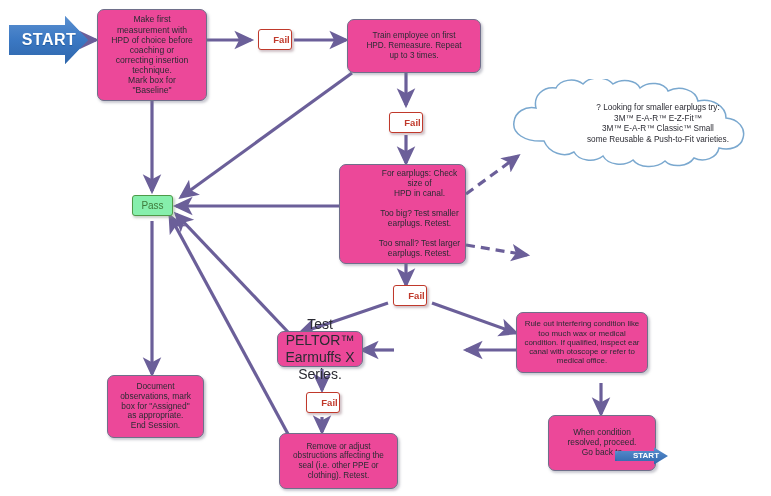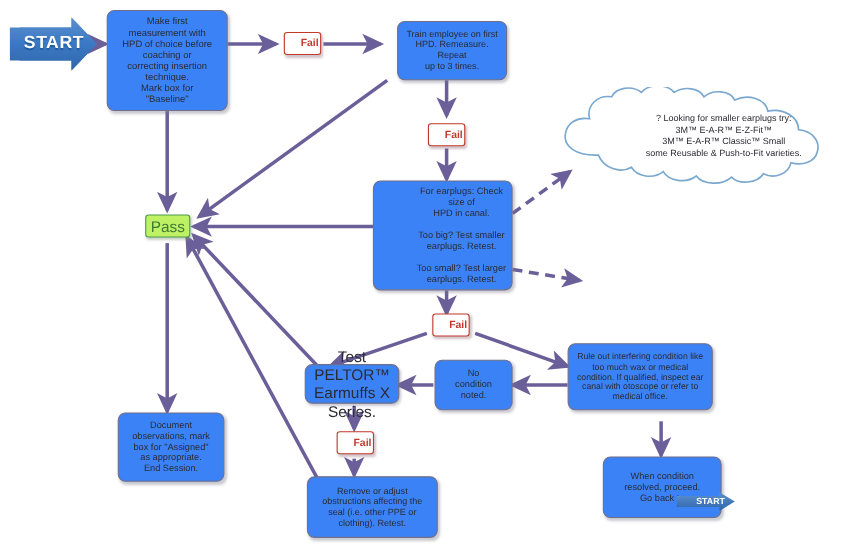--- a/index.html
+++ b/index.html
@@ -2,39 +2,39 @@
 <html><head>
 <meta charset="utf-8">
 <style>
   html,body{margin:0;padding:0;background:#ffffff;}
   body{width:771px;height:496px;position:relative;overflow:hidden;
        font-family:"Liberation Sans","DejaVu Sans",sans-serif;}
   #canvas{position:absolute;left:0;top:0;width:771px;height:496px;}
   svg.layer{position:absolute;left:0;top:0;width:771px;height:496px;pointer-events:none;}
 
   
-  .box{position:absolute;box-sizing:border-box;background:#3b82f6;
+  .box{position:absolute;box-sizing:border-box;background:#ec4899;
        border:1px solid #6f6f8a;border-radius:7px;
        display:flex;align-items:center;justify-content:center;text-align:center;
        color:#2b2b33;line-height:1.18;
        box-shadow:1.5px 2px 2.5px rgba(120,120,140,.40);}
   .box span{display:block;padding:0 4px;white-space:pre-line;}
 
   
   .fail{position:absolute;box-sizing:border-box;background:#ffffff;
         border:1.4px solid #c0392b;border-radius:3px;
         display:flex;align-items:center;justify-content:center;
         color:#c0392b;font-weight:bold;font-size:9.5px;
         box-shadow:1.5px 2px 2.5px rgba(150,120,130,.45);padding-left:13px;}
 
   
-  .pass{position:absolute;box-sizing:border-box;background:#bef264;
+  .pass{position:absolute;box-sizing:border-box;background:#86efac;
         border:1.4px solid #4e9a48;border-radius:3px;
         display:flex;align-items:center;justify-content:center;
-        color:#3e7a3a;font-size:14px;
+        color:#3e7a3a;font-size:10px;
         box-shadow:1.5px 2px 2.5px rgba(130,150,130,.45);}
 
   
   .cloud{position:absolute;}
   .cloud .ctext{position:absolute;left:0;top:0;width:100%;height:100%;
        display:flex;align-items:center;justify-content:center;text-align:center;
        color:#2b2b33;line-height:1.28;white-space:pre-line;}
 
   
   .startArrow{position:absolute;}
@@ -124,21 +124,21 @@
     <span>Make first
 measurement with
 HPD of choice before
 coaching or
 correcting insertion
 technique.
 Mark box for
 "Baseline"</span>
   </div>
 
-  <div class="box" style="left:361px;top:19px;width:100px;height:54px;font-size:8.2px;">
+  <div class="box" style="left:347px;top:19px;width:134px;height:54px;font-size:8.2px;">
     <span>Train employee on first
 HPD.  Remeasure.  Repeat
 up to 3 times.</span>
   </div>
 
   <div class="box" style="left:339px;top:164px;width:127px;height:100px;font-size:8.4px;padding-left:34px;">
     <span>For earplugs: Check size of
 HPD in canal.
 
 Too big? Test smaller
@@ -149,25 +149,20 @@
   </div>
 
   <div class="box" style="left:516px;top:312px;width:132px;height:61px;font-size:7.9px;">
     <span>Rule out interfering condition like
 too much wax or medical
 condition. If qualified, inspect ear
 canal with otoscope or refer to
 medical office.</span>
   </div>
 
-  <div class="box" style="left:395px;top:327px;width:71px;height:46px;font-size:8.4px;">
-    <span>No
-condition
-noted.</span>
-  </div>
 
   <div class="box" style="left:277px;top:331px;width:86px;height:36px;font-size:14px;">
     <span>Test PELTOR™
 Earmuffs X Series.</span>
   </div>
 
   <div class="box" style="left:548px;top:415px;width:108px;height:56px;font-size:8.4px;">
     <span style="padding-bottom:0;">When condition
 resolved, proceed.
 Go back to</span>

